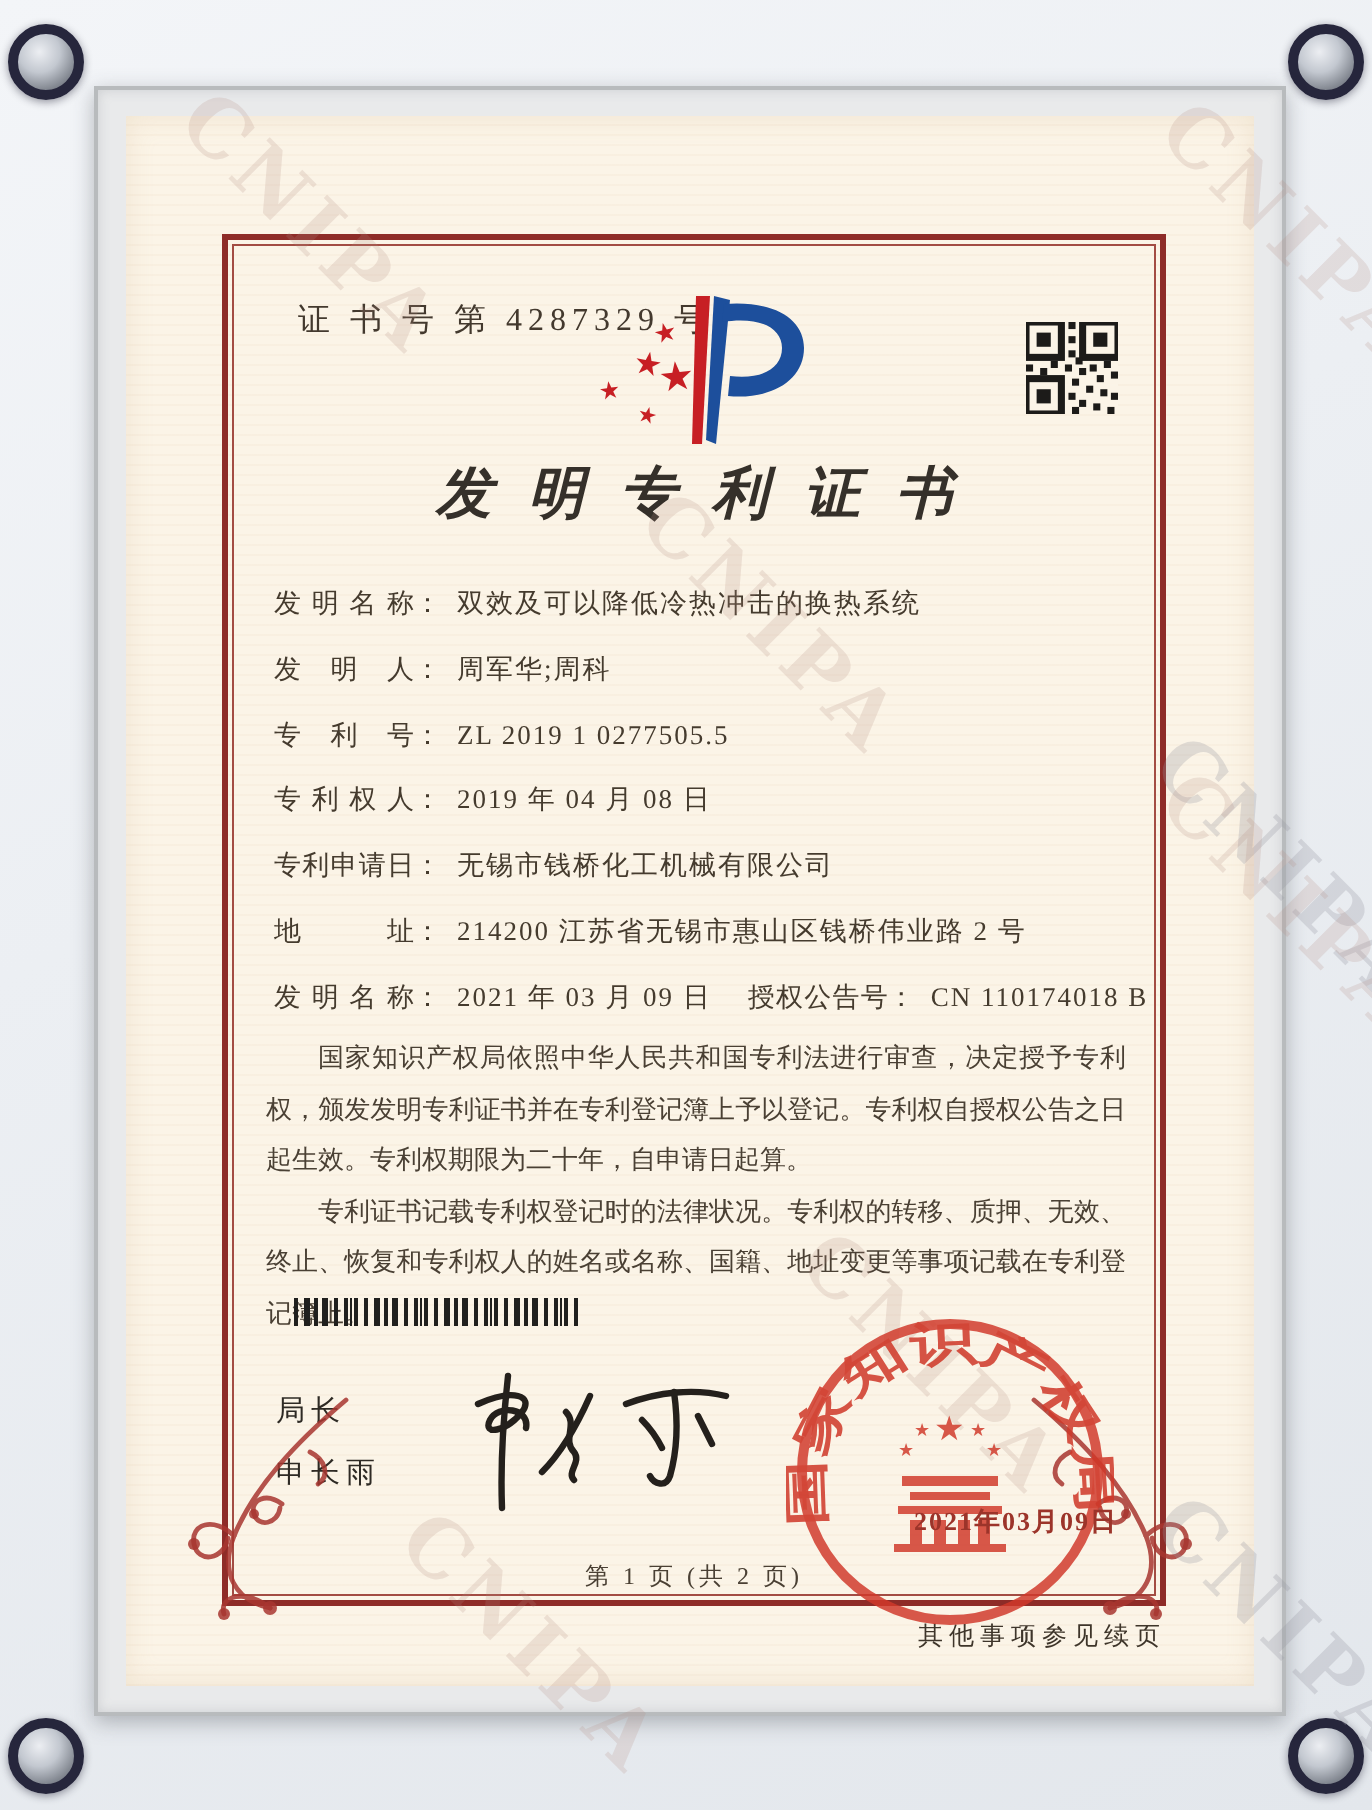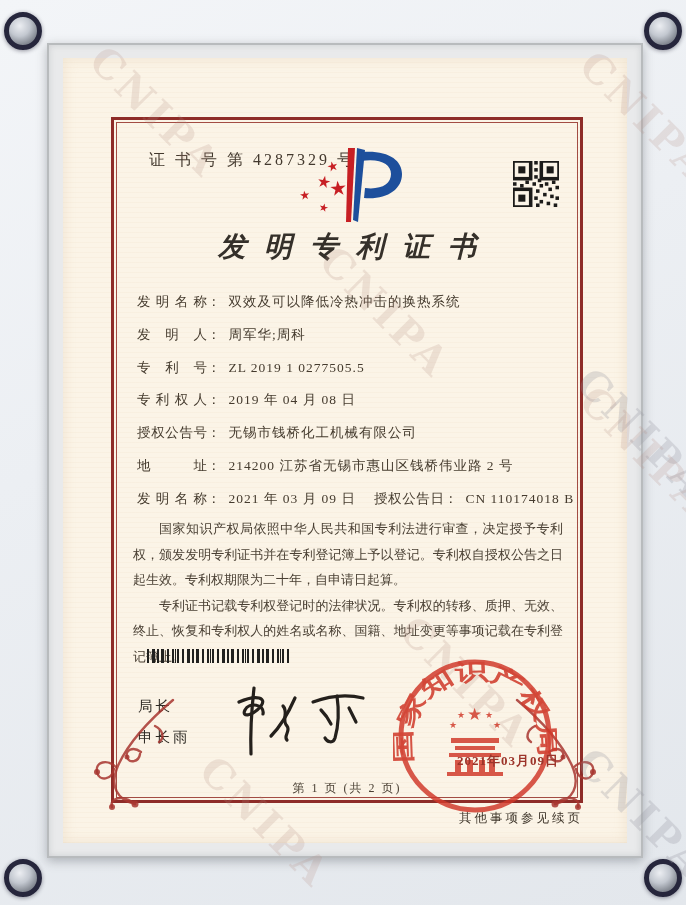--- a/index.html
+++ b/index.html
@@ -167,27 +167,27 @@
       <div class="frow">
         <span class="flabel">发明人</span><span class="fcolon">：</span><span class="fvalue">周军华;周科</span>
       </div>
       <div class="frow">
         <span class="flabel">专利号</span><span class="fcolon">：</span><span class="fvalue">ZL 2019 1 0277505.5</span>
       </div>
       <div class="frow">
         <span class="flabel">专利权人</span><span class="fcolon">：</span><span class="fvalue">2019 年 04 月 08 日</span>
       </div>
       <div class="frow">
-        <span class="flabel">授权公告号</span><span class="fcolon">：</span><span class="fvalue">无锡市钱桥化工机械有限公司</span>
+        <span class="flabel">专利申请日</span><span class="fcolon">：</span><span class="fvalue">无锡市钱桥化工机械有限公司</span>
       </div>
       <div class="frow">
         <span class="flabel">地址</span><span class="fcolon">：</span><span class="fvalue">214200 江苏省无锡市惠山区钱桥伟业路 2 号</span>
       </div>
       <div class="frow">
-        <span class="flabel">发明名称</span><span class="fcolon">：</span><span class="fvalue">2021 年 03 月 09 日</span><span class="pair2"><span class="flabel">授权公告日</span><span class="fcolon">：</span><span class="fvalue">CN 110174018 B</span></span>
+        <span class="flabel">发明名称</span><span class="fcolon">：</span><span class="fvalue">2021 年 03 月 09 日</span><span class="pair2"><span class="flabel">授权公告号</span><span class="fcolon">：</span><span class="fvalue">CN 110174018 B</span></span>
       </div>
     </div>
 
     <div class="body-text">
       <p>国家知识产权局依照中华人民共和国专利法进行审查，决定授予专利权，颁发发明专利证书并在专利登记簿上予以登记。专利权自授权公告之日起生效。专利权期限为二十年，自申请日起算。</p>
       <p>专利证书记载专利权登记时的法律状况。专利权的转移、质押、无效、终止、恢复和专利权人的姓名或名称、国籍、地址变更等事项记载在专利登记簿上。</p>
     </div>
 
     <div class="barcode"></div>
 

